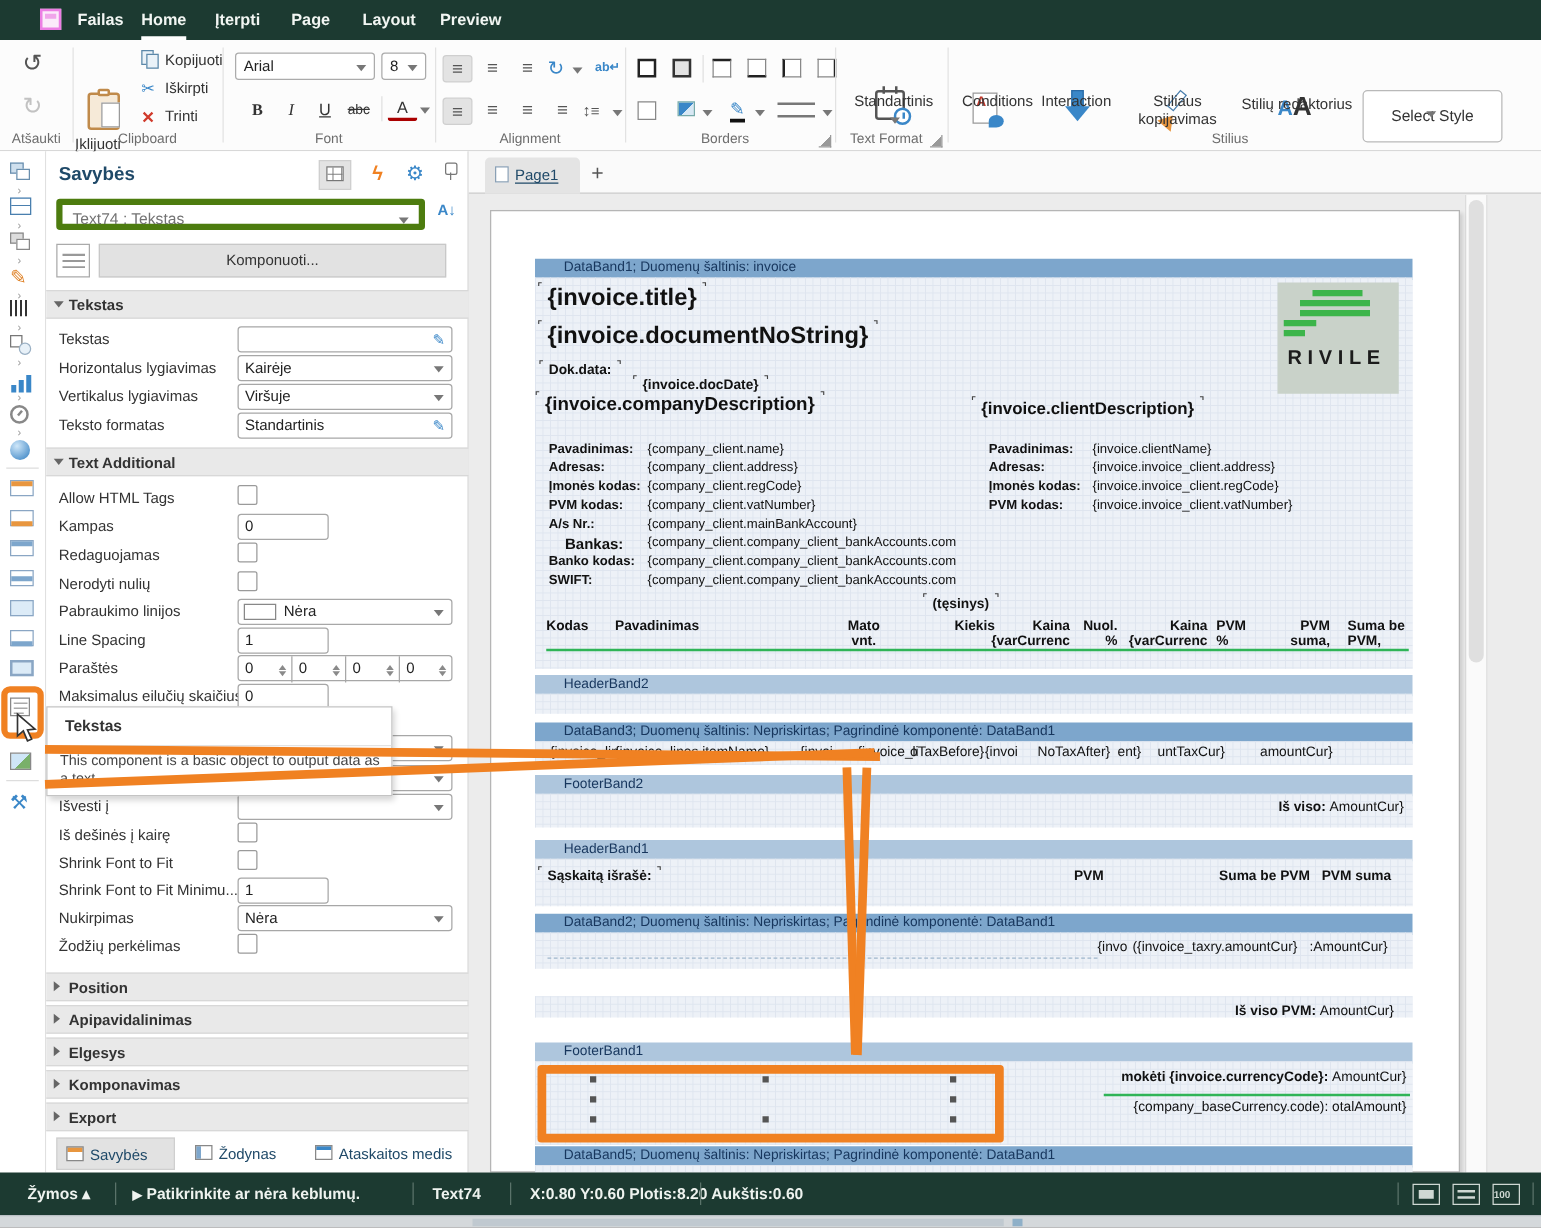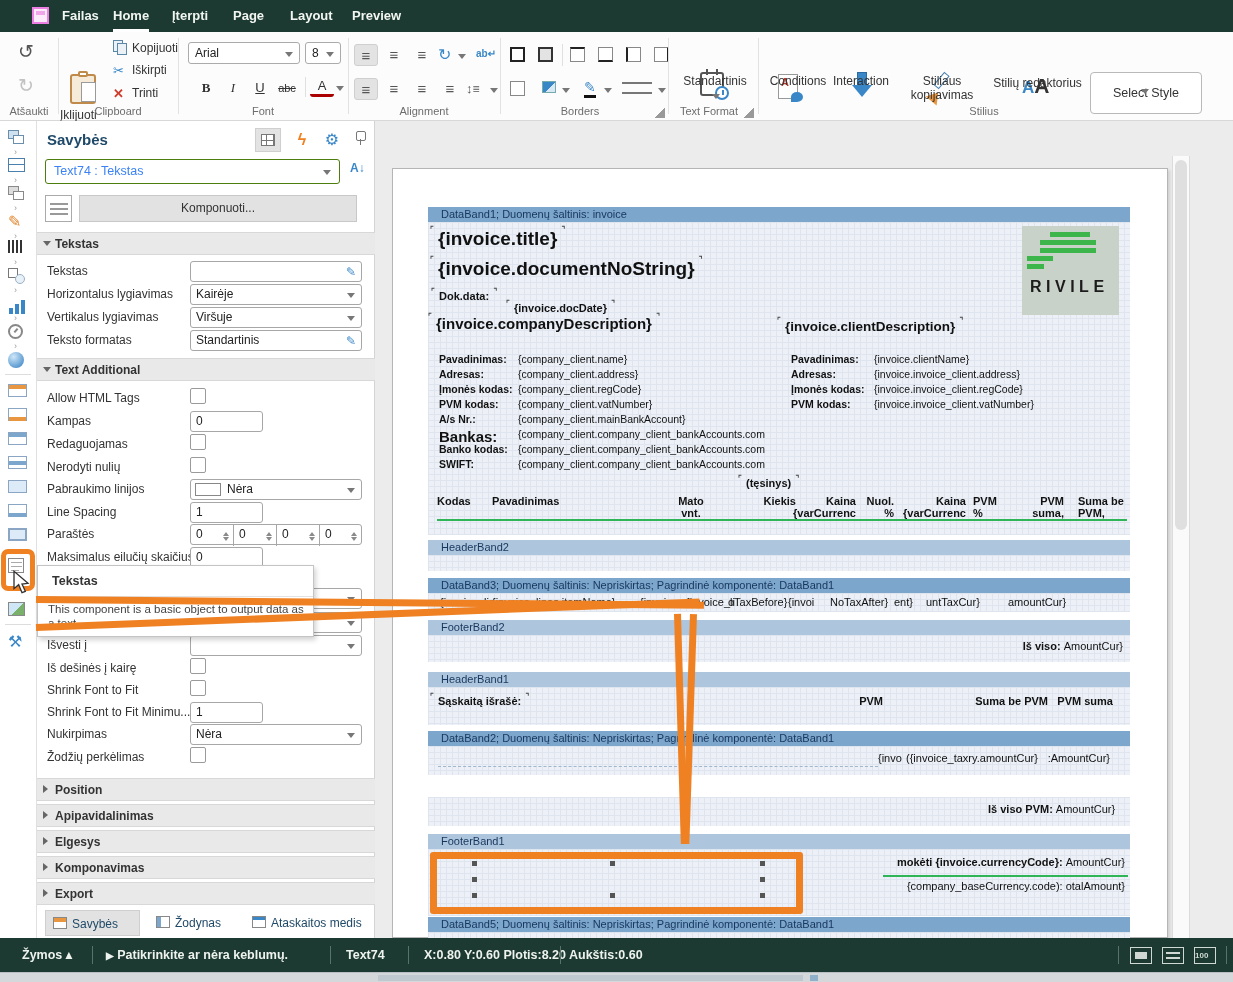--- a/index.html
+++ b/index.html
@@ -96,21 +96,21 @@
   .ic-tools { color:#3a87c8; font-size:16px; }
 
   
   #props { position:absolute; left:37px; top:121px; width:338px; height:817px; background:#fff; border-right:1px solid #d4d4d4; }
   #props-title { position:absolute; left:10px; top:10px; font-size:15px; font-weight:bold; color:#1f4968; }
   .hdr-ic { position:absolute; top:7px; width:26px; height:24px; text-align:center; line-height:24px; }
   .gridic { display:inline-block; width:14px; height:12px; border:1px solid #777; background:linear-gradient(#777 1px,transparent 1px) 0 5px/100% 6px, linear-gradient(90deg,#777 1px,transparent 1px) 4px 0/7px 100%, #fff; }
   .pinic { display:inline-block; position:relative; width:8px; height:14px; }
   .pinic:before { content:""; position:absolute; left:0; top:0; width:8px; height:8px; border:1.5px solid #777; border-radius:2px; }
   .pinic:after { content:""; position:absolute; left:3.5px; top:8px; width:1.5px; height:6px; background:#777; }
-  #selectorbox { position:absolute; left:8px; top:38px; width:295px; height:25px; border:1px solid #4d7c0f; border-radius:3px; background:#fff; font-size:12.5px; line-height:23px; padding-left:8px; color:#3b82f6; }
+  #selectorbox { position:absolute; left:8px; top:38px; width:295px; height:25px; border:5px solid #4d7c0f; border-radius:3px; background:#fff; font-size:12.5px; line-height:23px; padding-left:8px; color:#737373; }
   #selectorbox .chev { position:absolute; right:8px; top:10px; }
   #sorticon { position:absolute; left:313px; top:40px; font-size:12px; color:#3a87c8; font-weight:bold; }
   #composeic { position:absolute; left:8px; top:74px; width:27px; height:27px; border:1px solid #aaa; background:linear-gradient(#999 1.5px,transparent 1.5px) 4px 7px/18px 5px no-repeat padding-box, linear-gradient(#999 1.5px,transparent 1.5px) 4px 12px/18px 5px no-repeat, linear-gradient(#999 1.5px,transparent 1.5px) 4px 17px/18px 5px no-repeat, #fff; }
   #composebtn { position:absolute; left:42px; top:74px; width:278px; height:27px; background:#e2e2e2; border:1px solid #c8c8c8; text-align:center; line-height:25px; font-size:12px; color:#333; }
   .psec { position:absolute; left:0; width:338px; height:23px; background:#e9e9e9; border-top:1px solid #d8d8d8; border-bottom:1px solid #d8d8d8; font-size:12px; font-weight:bold; color:#333; line-height:22px; padding-left:18px; }
   .psec .tri { position:absolute; left:6px; top:8px; width:0; height:0; }
   .tri-open { border:4px solid transparent; border-top:5px solid #666; }
   .tri-closed { border:4px solid transparent; border-left:5px solid #666; margin-top:-2px; }
   .prow-label { position:absolute; left:10px; font-size:12px; color:#333; width:145px; white-space:nowrap; overflow:hidden; }
   .pinput { position:absolute; left:153px; height:21px; border:1px solid #a7a7a7; border-radius:3px; background:#fff; font-size:12px; line-height:19px; padding-left:5px; color:#222; }
@@ -130,21 +130,21 @@
   #canvas { position:absolute; left:375px; top:121px; width:858px; height:817px; background:#ececec; }
   #tabbar { position:absolute; left:0; top:0; width:858px; height:34px; background:#fafafa; border-bottom:1px solid #c9c9c9; }
   #pagetab { position:absolute; left:13px; top:5px; width:76px; height:29px; background:#e4e4e4; border-radius:4px 4px 0 0; font-size:12px; color:#1f4968; line-height:29px; }
   #pagetab .doc { display:inline-block; width:11px; height:13px; border:1px solid #8aa0b5; background:#fff; margin:0 5px -2px 8px; }
   #pagetab u { text-underline-offset:2px; }
   #plustab { position:absolute; left:98px; top:8px; font-size:17px; color:#555; }
   #scrolltrack { position:absolute; left:797px; top:35px; width:18px; height:782px; background:#fafafa; border-left:1px solid #dcdcdc; border-right:1px solid #dcdcdc; }
   #scrollthumb { position:absolute; left:2px; top:4px; width:12px; height:370px; background:#dfdfdf; border-radius:6px; }
   #page { position:absolute; left:17px; top:47px; width:776px; height:770px; background:#fff; border:1px solid #b5b5b5; box-shadow:2px 2px 3px rgba(0,0,0,.12); }
 
-  .bstrip { position:absolute; left:53px; width:702px; height:17px; background:#7da6cc; font-size:11px; color:#17365d; line-height:15px; padding-left:13px; white-space:nowrap; overflow:hidden; }
+  .bstrip { position:absolute; left:53px; width:702px; height:17px; background:#7da6cc; font-size:11px; color:#17365d; line-height:15px; padding-left:23px; white-space:nowrap; overflow:hidden; }
   .bstrip.light { background:#aec6dd; }
   .bcontent { position:absolute; left:53px; width:702px; background-color:#edf1f7;
       background-image:linear-gradient(#dee5ef 1px,transparent 1px),linear-gradient(90deg,#dee5ef 1px,transparent 1px);
       background-size:6px 6px; }
   .cv { position:absolute; white-space:nowrap; color:#111; }
   .b { font-weight:bold; }
   .tk:before { content:"\231C"; position:absolute; left:-8px; top:-3px; font-size:8px; color:#444; }
   .tk:after  { content:"\231D"; position:absolute; right:-8px; top:-3px; font-size:8px; color:#444; }
   .gline { position:absolute; height:2px; background:#2fb457; }
   .dashline { position:absolute; border-top:1px dashed #9fb6cc; }
@@ -431,20 +431,24 @@
     <div class="psec" style="top:735px"><span class="tri tri-closed"></span><span>Komponavimas</span></div>
     <div class="psec" style="top:709px"><span class="tri tri-closed"></span><span>Elgesys</span></div>
     <div class="psec" style="top:761px"><span class="tri tri-closed"></span><span>Export</span></div>
 
     <div class="ptab active" style="left:8px;width:95px"><span class="ptab-ic" style="background:linear-gradient(#e8963f 40%,#fff 40%)"></span><span>Savybės</span></div>
     <div class="ptab" style="left:112px;width:92px"><span class="ptab-ic" style="background:linear-gradient(90deg,#7da6cc 30%,#fff 30%)"></span><span>Žodynas</span></div>
     <div class="ptab" style="left:208px;width:125px"><span class="ptab-ic" style="background:linear-gradient(#3a87c8 30%,#fff 30%)"></span><span>Ataskaitos medis</span></div>
   </div>
 
   <div id="canvas">
+    <div id="tabbar">
+      <div id="pagetab"><span class="doc"></span><u>Page1</u></div>
+      <div id="plustab">+</div>
+    </div>
     <div id="scrolltrack">
         <div id="scrollthumb"></div>
       </div>
     <div id="page"></div>
 
     <div class="bstrip" style="top:86px">DataBand1; Duomenų šaltinis: invoice</div>
     <div class="bcontent" style="top:101px;height:313px">
       <div class="cv b tk" style="left:10px;top:6px;font-size:19px">{invoice.title}</div>
       <div class="cv b tk" style="left:10px;top:36px;font-size:19px">{invoice.documentNoString}</div>
       <div class="cv b tk" style="left:11px;top:68px;font-size:11px">Dok.data:</div>
@@ -463,21 +467,21 @@
       <div class="cv b" style="left:11px;top:131px;font-size:10.5px">Pavadinimas:</div>
       <div class="cv" style="left:90px;top:131px;font-size:10.5px">{company_client.name}</div>
       <div class="cv b" style="left:11px;top:146px;font-size:10.5px">Adresas:</div>
       <div class="cv" style="left:90px;top:146px;font-size:10.5px">{company_client.address}</div>
       <div class="cv b" style="left:11px;top:161px;font-size:10.5px">Įmonės kodas:</div>
       <div class="cv" style="left:90px;top:161px;font-size:10.5px">{company_client.regCode}</div>
       <div class="cv b" style="left:11px;top:176px;font-size:10.5px">PVM kodas:</div>
       <div class="cv" style="left:90px;top:176px;font-size:10.5px">{company_client.vatNumber}</div>
       <div class="cv b" style="left:11px;top:191px;font-size:10.5px">A/s Nr.:</div>
       <div class="cv" style="left:90px;top:191px;font-size:10.5px">{company_client.mainBankAccount}</div>
-      <div class="cv b" style="left:11px;top:206px;font-size:15px">Bankas:</div>
+      <div class="cv b" style="left:24px;top:206px;font-size:12px">Bankas:</div>
       <div class="cv" style="left:90px;top:206px;font-size:10.5px">{company_client.company_client_bankAccounts.com</div>
       <div class="cv b" style="left:11px;top:221px;font-size:10.5px">Banko kodas:</div>
       <div class="cv" style="left:90px;top:221px;font-size:10.5px">{company_client.company_client_bankAccounts.com</div>
       <div class="cv b" style="left:11px;top:236px;font-size:10.5px">SWIFT:</div>
       <div class="cv" style="left:90px;top:236px;font-size:10.5px">{company_client.company_client_bankAccounts.com</div>
 
       <div class="cv b" style="left:363px;top:131px;font-size:10.5px">Pavadinimas:</div>
       <div class="cv" style="left:446px;top:131px;font-size:10.5px">{invoice.clientName}</div>
       <div class="cv b" style="left:363px;top:146px;font-size:10.5px">Adresas:</div>
       <div class="cv" style="left:446px;top:146px;font-size:10.5px">{invoice.invoice_client.address}</div>
@@ -532,21 +536,21 @@
     </div>
 
     <div class="bstrip" style="top:610px">DataBand2; Duomenų šaltinis: Nepriskirtas; Pagrindinė komponentė: DataBand1</div>
     <div class="bcontent" style="top:625px;height:29px">
       <div class="dashline" style="left:10px;top:20px;width:440px"></div>
       <div class="cv" style="left:450px;top:6px;font-size:11px">{invo</div>
       <div class="cv" style="left:478px;top:6px;font-size:11px">({invoice_taxry.amountCur}</div>
       <div class="cv" style="left:600px;top:6px;width:82px;font-size:11px;text-align:right">:AmountCur}</div>
     </div>
 
-    <div class="bcontent" style="top:676px;height:29px">
+    <div class="bcontent" style="top:676px;height:17px">
       <div class="cv b" style="left:560px;top:6px;width:125px;font-size:11px;text-align:right"><span>Iš viso PVM:</span>&nbsp;<span style="font-weight:normal">AmountCur}</span></div>
     </div>
 
     <div class="bstrip light" style="top:713px">FooterBand1</div>
     <div class="bcontent" style="top:728px;height:67px">
       <div class="cv b" style="left:455px;top:7px;width:242px;font-size:11px;text-align:right"><span>mokėti {invoice.currencyCode}:</span>&nbsp;<span style="font-weight:normal">AmountCur}</span></div>
       <div class="gline" style="left:455px;top:26px;width:245px"></div>
       <div class="cv" style="left:455px;top:31px;width:242px;font-size:11px;text-align:right"><span>{company_baseCurrency.code):</span>&nbsp;<span>otalAmount}</span></div>
       <div class="handle" style="left:44px;top:12px"></div>
       <div class="handle" style="left:44px;top:28px"></div>

